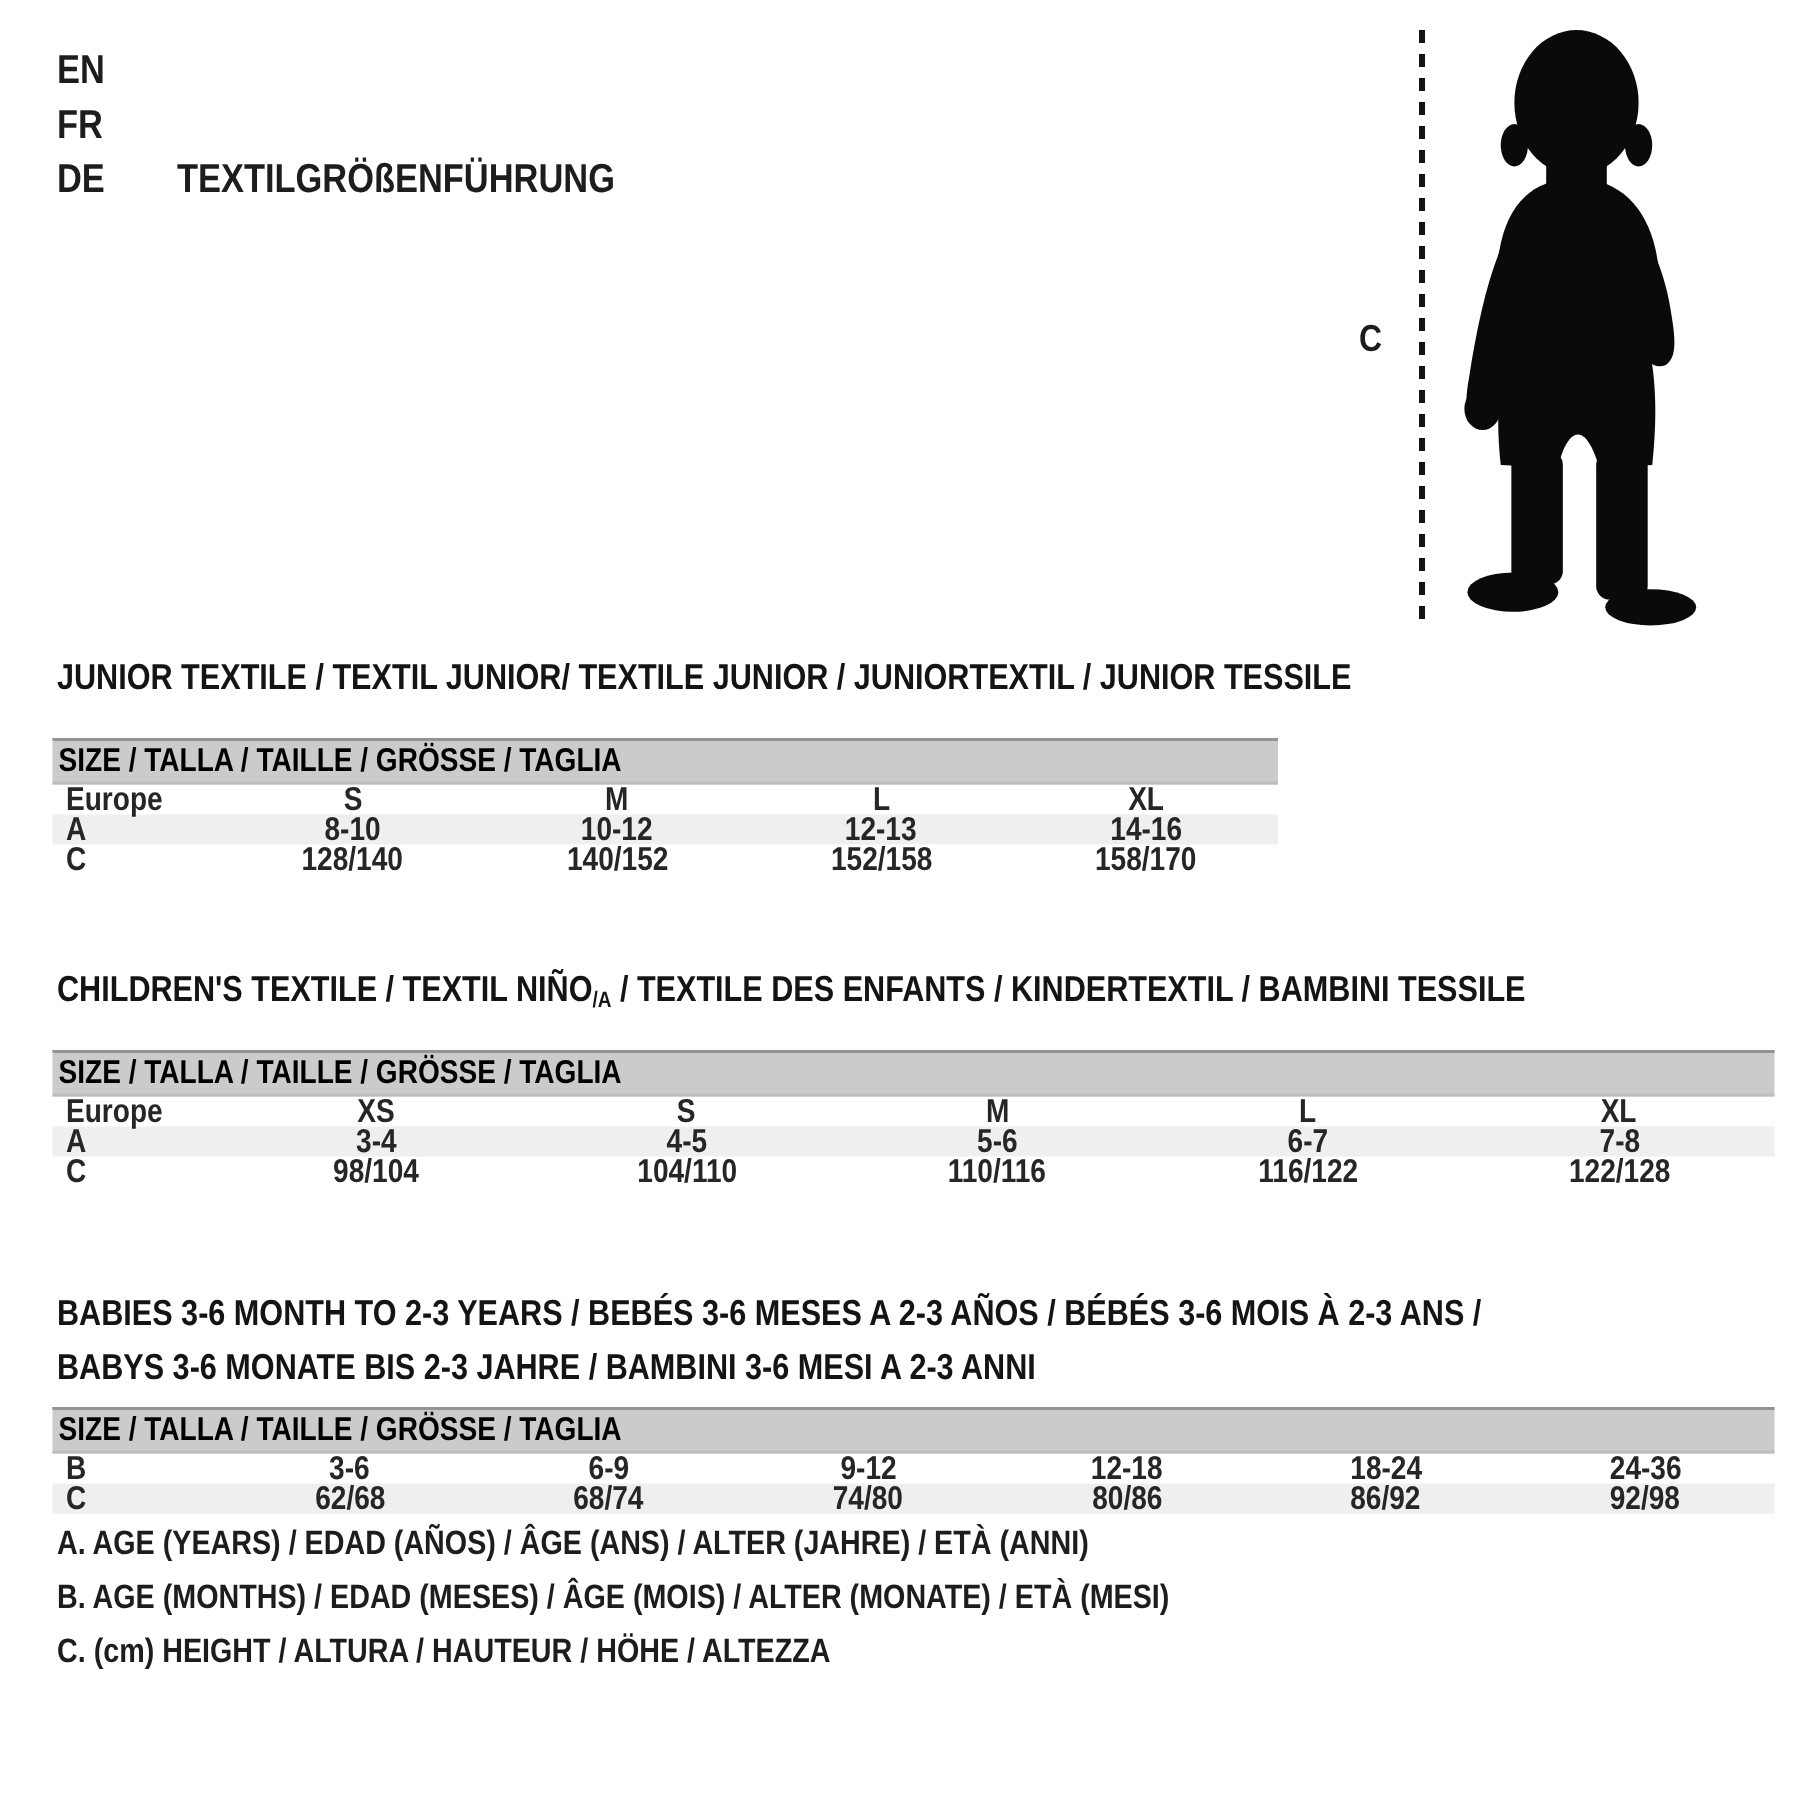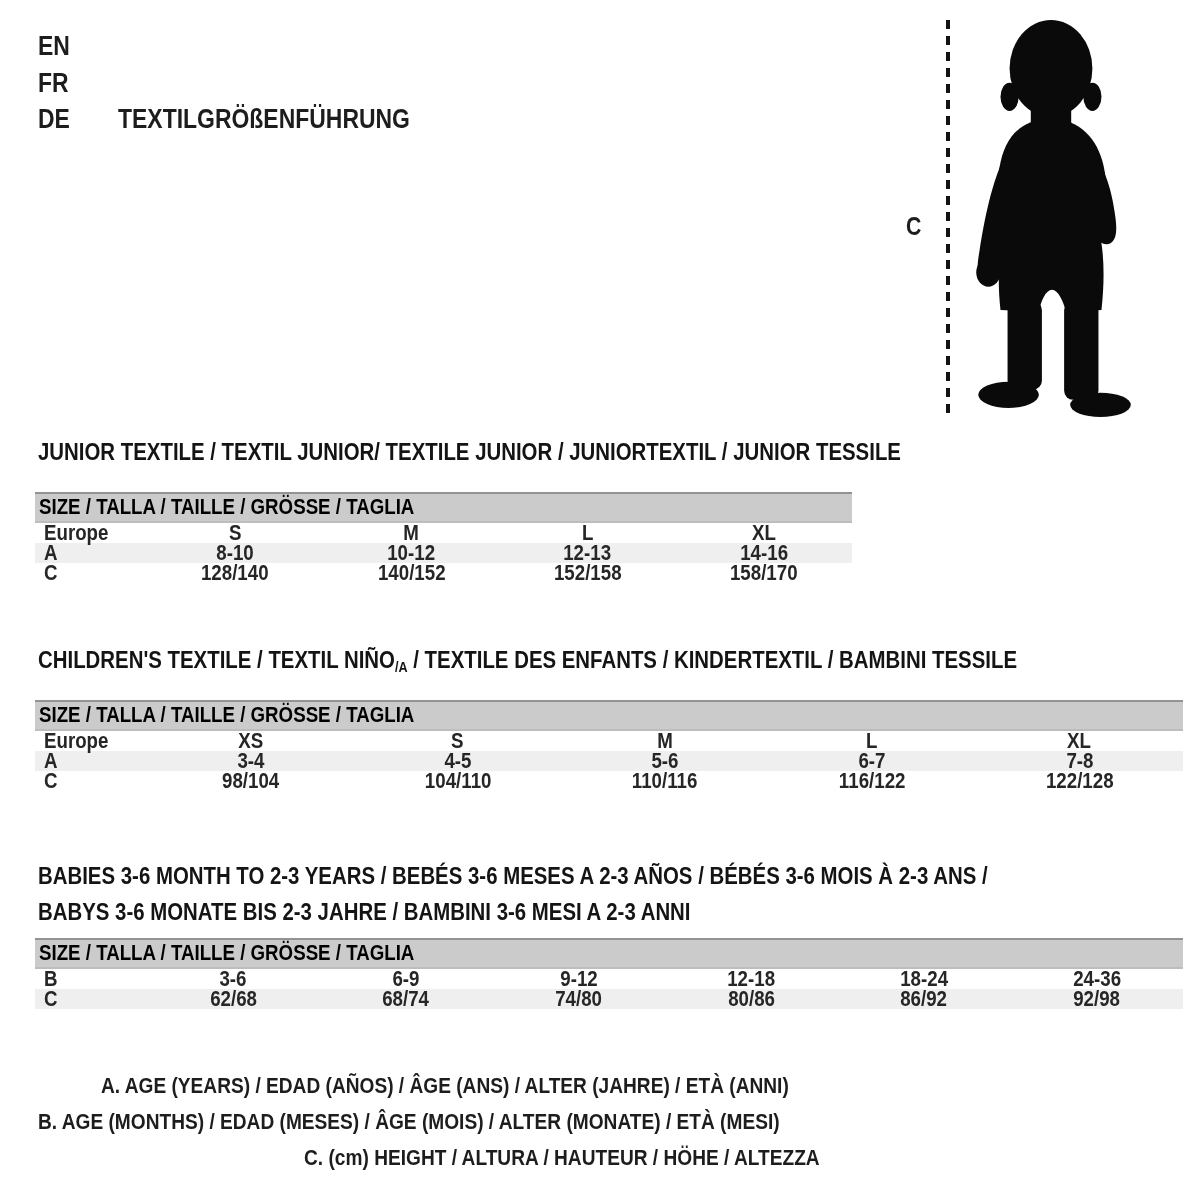--- a/index.html
+++ b/index.html
@@ -48,21 +48,21 @@
   }
   .trow{display:flex;align-items:center;height:20px;font-size:22px;color:#262626;}
   .trow.shaded{background:var(--row-shaded);}
   .tlabel{box-sizing:border-box;flex:0 0 112px;width:112px;padding-left:9px;text-align:left;}
   .tcell{flex:1;text-align:center;}
 
   .w-junior{width:817px;}
   .w-wide{width:1148px;}
 
   
-  .legend{position:absolute;left:38px;top:1068px;font-size:22.5px;text-align:right;}
+  .legend{position:absolute;left:38px;top:1011px;font-size:22.5px;}
   .legend-line{line-height:36px;}
 </style>
 </head>
 <body>
 
 <div class="page">
 
   <div class="lang-block">
     <div class="lang-row">
       <span class="lang-code"><span class="cond">EN</span></span>

